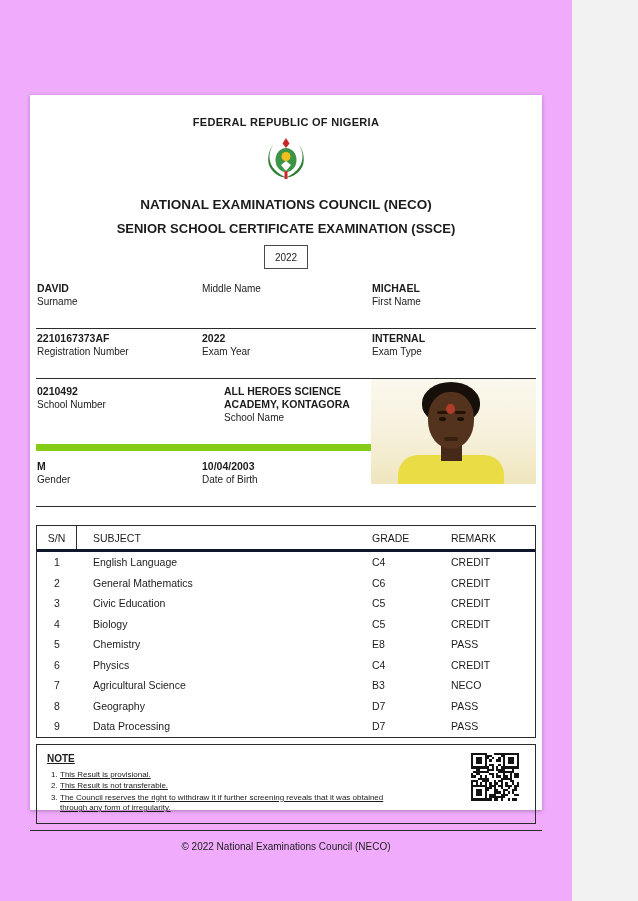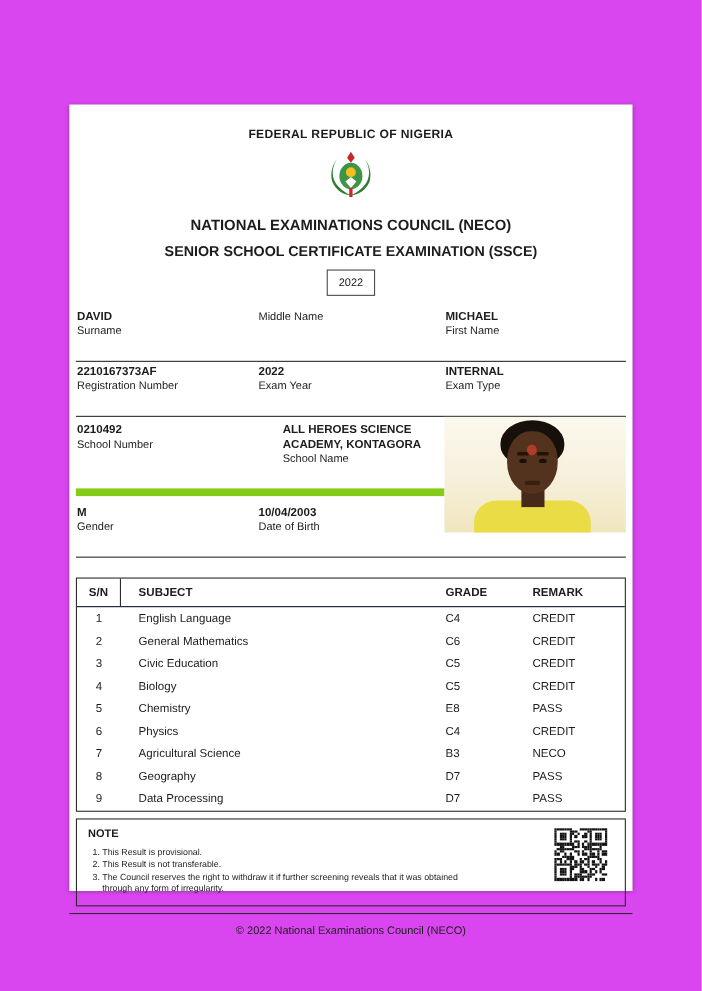--- a/index.html
+++ b/index.html
@@ -3,23 +3,23 @@
 <meta charset="utf-8">
 <style>
   * { margin: 0; padding: 0; box-sizing: border-box; }
   html, body { width: 638px; }
   body {
     font-family: "Liberation Sans", sans-serif;
     background: #f2f2f2;
     color: #1c1c1c;
   }
   .canvas {
-    width: 638px;
+    width: 572px;
     height: 901px;
-    background: #d946ef;
+    background: #f0abfc;
     overflow: hidden;
   }
   .card {
     width: 512px;
     height: 715px;
     margin: 95px auto 0;
     background: #ffffff;
     box-shadow: 0 1px 4px rgba(0,0,0,0.28);
     padding: 21px 6px 0;
   }
@@ -118,37 +118,38 @@
     font-size: 10.5px;
   }
   .trow {
     display: grid;
     grid-template-columns: 40px 287px 85px 1fr;
     align-items: center;
     height: 20.5px;
   }
   .trow.thead {
     height: 26px;
-    font-weight: bold;
-    border-bottom: 1px solid #0f172a;
+    font-weight: normal;
+    border-bottom: 3px solid #0f172a;
   }
   .c-sn { text-align: center; height: 100%; display: flex; align-items: center; justify-content: center; }
   .thead .c-sn { border-right: 1px solid #2b2b2b; }
   .c-subject { padding-left: 16px; }
   .c-grade { padding-left: 8px; }
   .c-remark { padding-left: 2px; }
   
   .notebox {
     margin-top: 6px;
     border: 1px solid #2b2b2b;
     padding: 8px 10px;
     display: flex;
     justify-content: space-between;
     align-items: flex-start;
     min-height: 76px;
+    text-decoration: underline;
   }
   .note-title { font-size: 10px; font-weight: bold; }
   .note-list {
     margin-top: 6px;
     font-size: 8px;
     line-height: 10.5px;
     padding-left: 13px;
     max-width: 345px;
     color: #222;
   }

